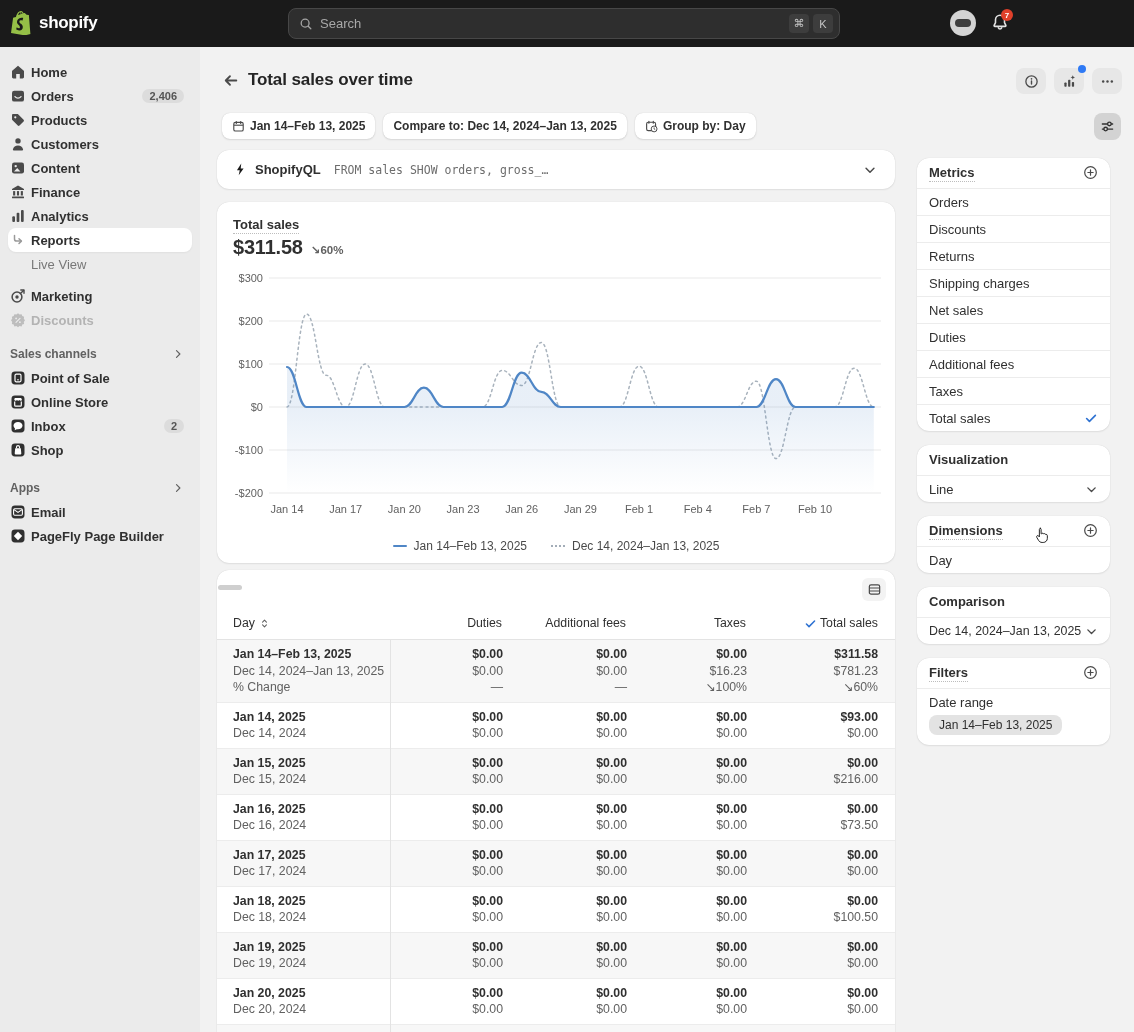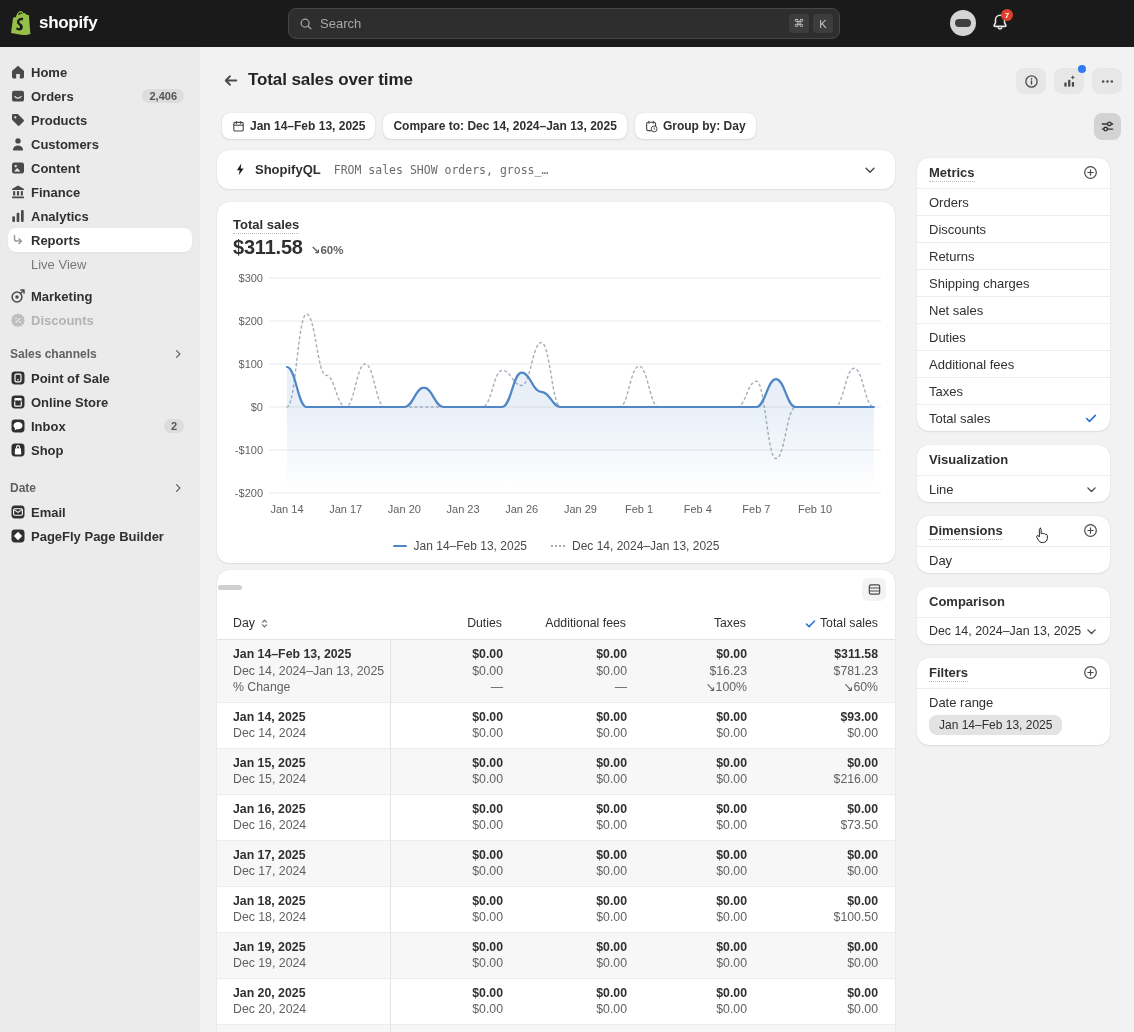--- a/index.html
+++ b/index.html
@@ -289,21 +289,21 @@
         <span class="ic">
           <svg width="16" height="16" viewBox="0 0 16 16">
             <rect x="1.5" y="1.5" width="13" height="13" rx="3.4" fill="#303030"></rect>
             <path d="M5.2 6.3h5.6l.5 4.9c.1.7-.5 1.3-1.2 1.3H5.9a1.2 1.2 0 0 1-1.2-1.3l.5-4.9z" fill="#fff"></path>
             <path d="M6.5 6.2V5.1a1.5 1.5 0 0 1 3 0v1.1" stroke="#fff" fill="none" stroke-width="1.1"></path>
           </svg>
         </span>
         <span class="lbl">Shop</span>
       </div>
       <div class="nav-section apps">
-        <span>Date</span>
+        <span>Apps</span>
         <span class="chev">
           <svg width="12" height="12" viewBox="0 0 16 16">
             <path d="m6 3.5 4.5 4.5L6 12.5" fill="none" stroke="currentColor" stroke-width="1.6" stroke-linecap="round" stroke-linejoin="round"></path>
           </svg>
         </span>
       </div>
       <div class="nav-item">
         <span class="ic">
           <svg width="16" height="16" viewBox="0 0 16 16">
             <rect x="1.5" y="1.5" width="13" height="13" rx="3.4" fill="#303030"></rect>

